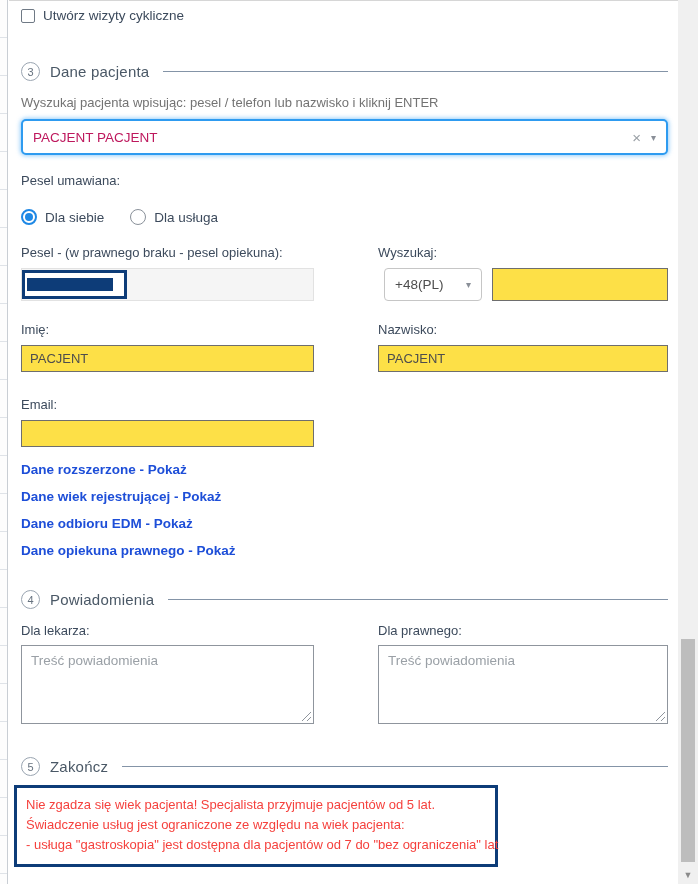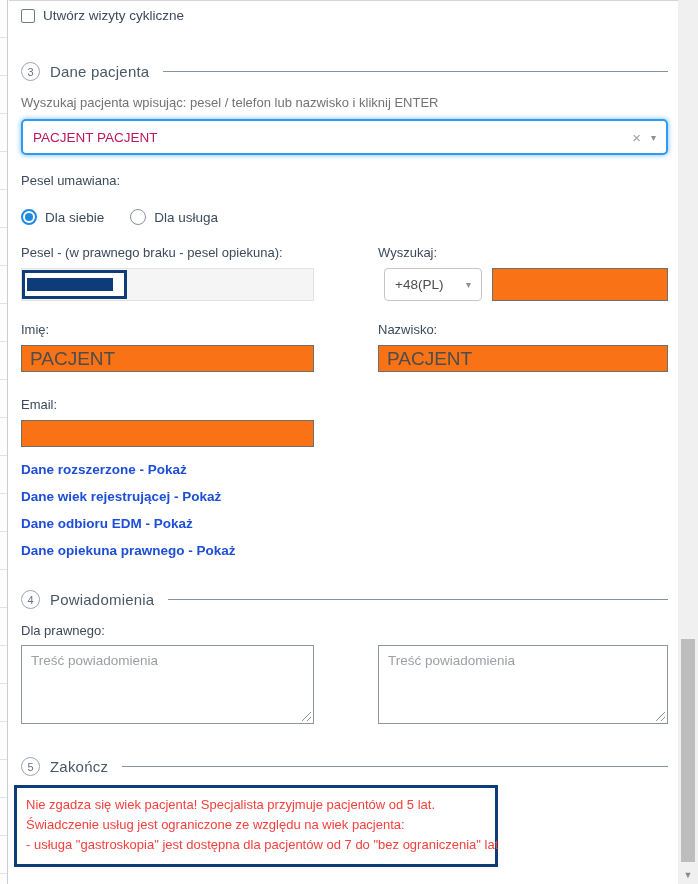--- a/index.html
+++ b/index.html
@@ -100,22 +100,22 @@
   .pesel-redaction-bar { width:86px; height:13px; background:#0d3c78; }
   .phone-row { margin-top:8px; display:flex; gap:10px;padding-left:6px; }
   .phone-prefix {
     width:98px; height:33px; border:1px solid #c6c6c6; border-radius:4px;
     display:flex; align-items:center; justify-content:space-between;
     padding:0 10px; color:#4d4d4d; font-size:13.5px; cursor:pointer; background:#fff;
   }
   .phone-prefix .caret { color:#8a8f98; font-size:10px; }
   .text-input {
     margin-top:8px; width:100%; height:27px; border:1px solid #6e6e6e;
-    font-family:inherit; font-size:19px; color:#4d4d4d; padding:0 8px;
-    outline:none; background:#f97316;
+    font-family:inherit; font-size:13px; color:#4d4d4d; padding:0 8px;
+    outline:none; background:#fde047;
   }
   .phone-input { margin-top:0; height:33px; flex:1; border:1px solid #6e6e6e; }
   
   .links { margin-top:15px; }
   .data-link {
     display:block; margin-top:12px; font-weight:bold; color:#1d4ed8;
     font-size:13.5px; text-decoration:none; cursor:pointer; line-height:15px;
   }
   
   .notif-label-row { margin-top:14px; }
@@ -219,20 +219,21 @@
     <a class="data-link">Dane opiekuna prawnego - Pokaż</a>
   </div>
 
   <div class="section-header hdr4">
     <span class="step-circle">4</span>
     <span class="section-title">Powiadomienia</span>
     <span class="section-rule"></span>
   </div>
 
   <div class="grid notif-label-row">
+    <div class="field-label">Dla lekarza:</div>
     <div class="field-label">Dla prawnego:</div>
   </div>
 
   <div class="grid notif-area-row">
     <div class="notif-area">
       <textarea placeholder="Treść powiadomienia" style=""></textarea>
       <svg class="resize-handle" viewBox="0 0 11 11">
         <line x1="10" y1="1" x2="1" y2="10" stroke="#8f959d" stroke-width="1"></line>
         <line x1="10" y1="6" x2="6" y2="10" stroke="#8f959d" stroke-width="1"></line>
       </svg>

